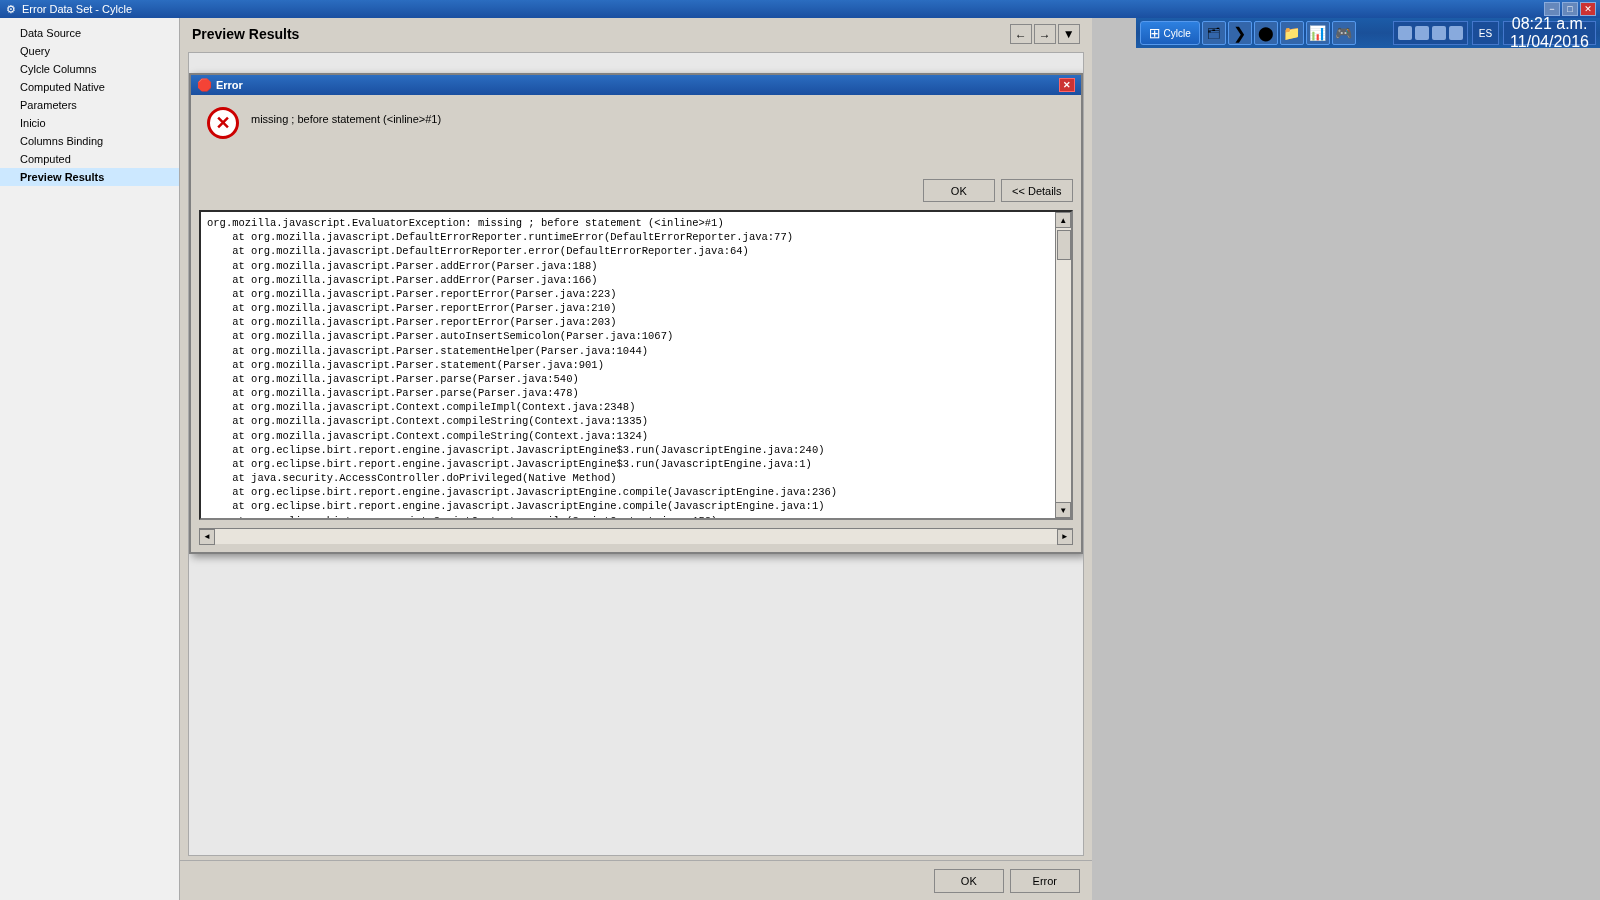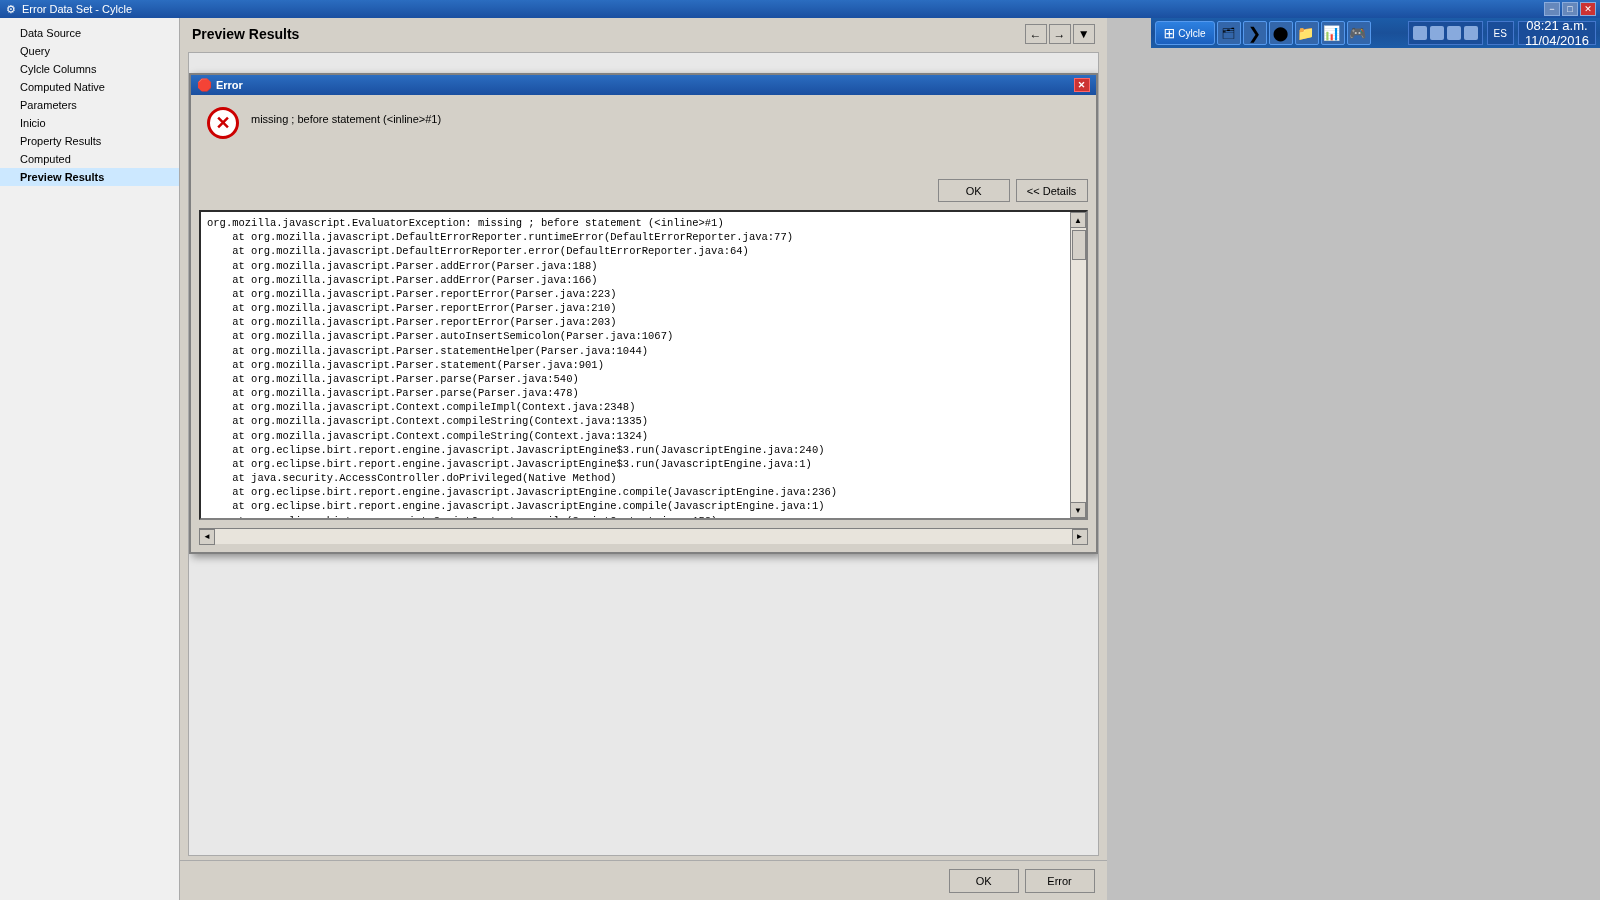--- a/index.html
+++ b/index.html
@@ -148,21 +148,21 @@
       border-radius: 2px;
       cursor: pointer;
       display: flex; align-items: center; justify-content: center;
     }
     #clock-area {
       background: #1a4d99;
       border: 1px solid #4477cc;
       padding: 1px 6px;
       height: 24px;
       display: flex; flex-direction: column; align-items: center; justify-content: center;
-      font-size: 13px; color: white;
+      font-size: 16px; color: white;
     }
     #lang-indicator {
       background: #1a4d99;
       border: 1px solid #4477cc;
       padding: 1px 6px;
       height: 24px;
       display: flex; align-items: center; justify-content: center;
       color: white; font-size: 10px;
     }
     #sys-tray {
@@ -331,21 +331,21 @@
 <div id="main-window">
   <div id="content-area">
 
     <div id="sidebar">
       <div class="sidebar-item">Data Source</div>
       <div class="sidebar-item">Query</div>
       <div class="sidebar-item">Cylcle Columns</div>
       <div class="sidebar-item">Computed Native</div>
       <div class="sidebar-item">Parameters</div>
       <div class="sidebar-item">Inicio</div>
-      <div class="sidebar-item">Property Results</div>
+      <div class="sidebar-item">Columns Binding</div>
       <div class="sidebar-item">Computed</div>
       <div class="sidebar-item active bold">Preview Results</div>
     </div>
 
     <div id="main-content">
 
       <div id="preview-header">
         <span id="preview-title">Preview Results</span>
         <div id="preview-toolbar">
           <div class="toolbar-btn">←</div>

